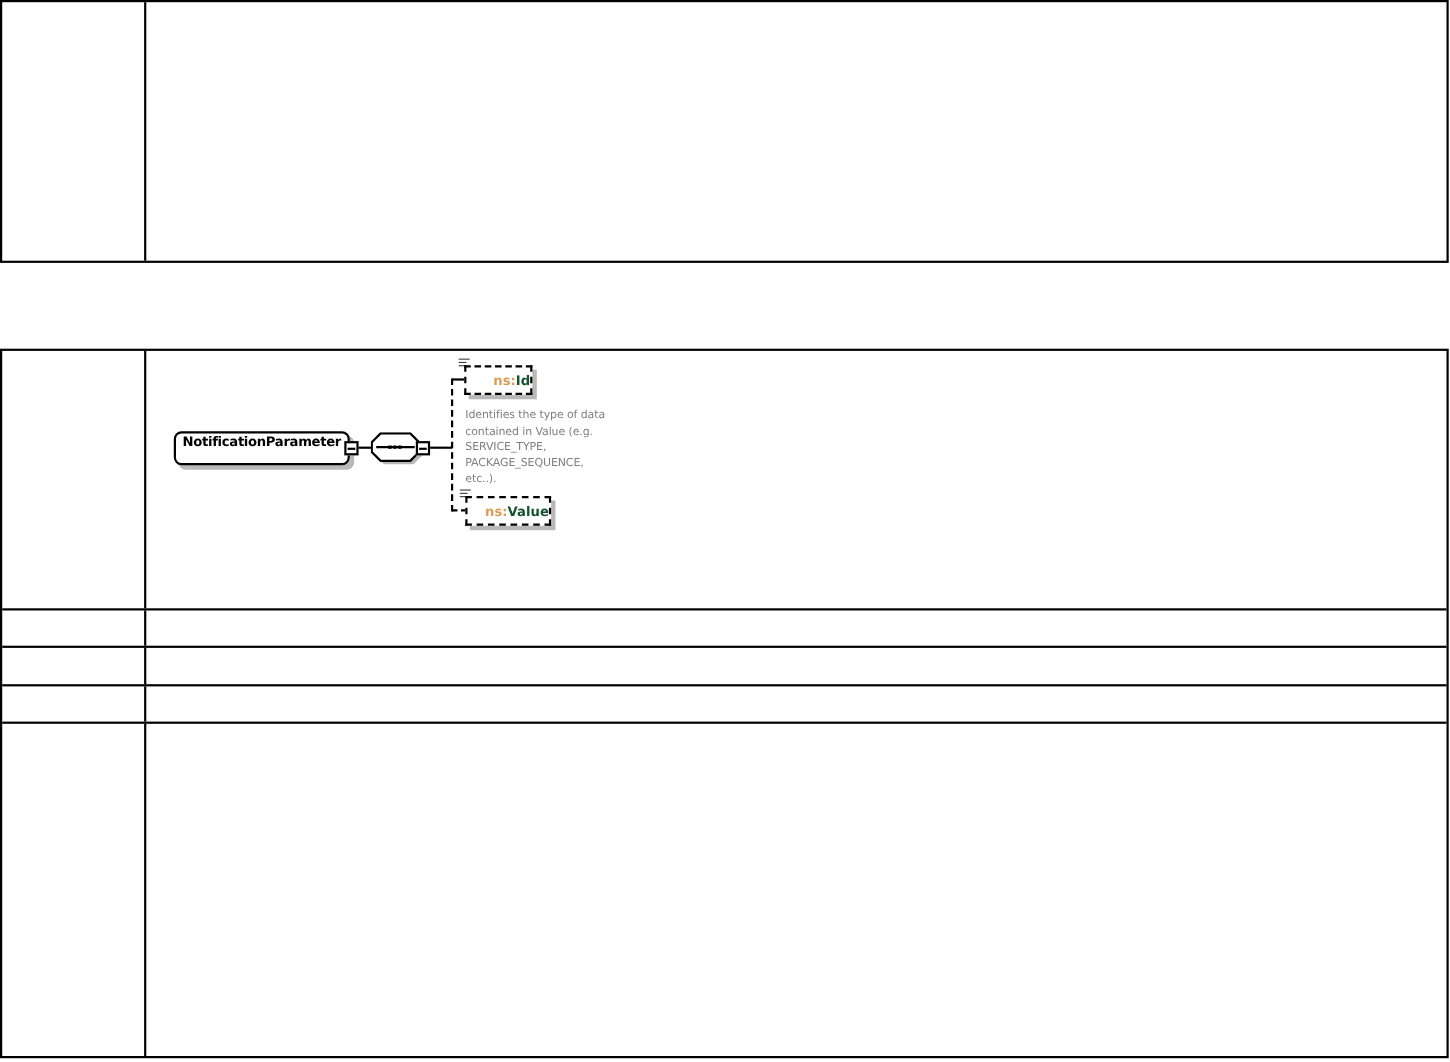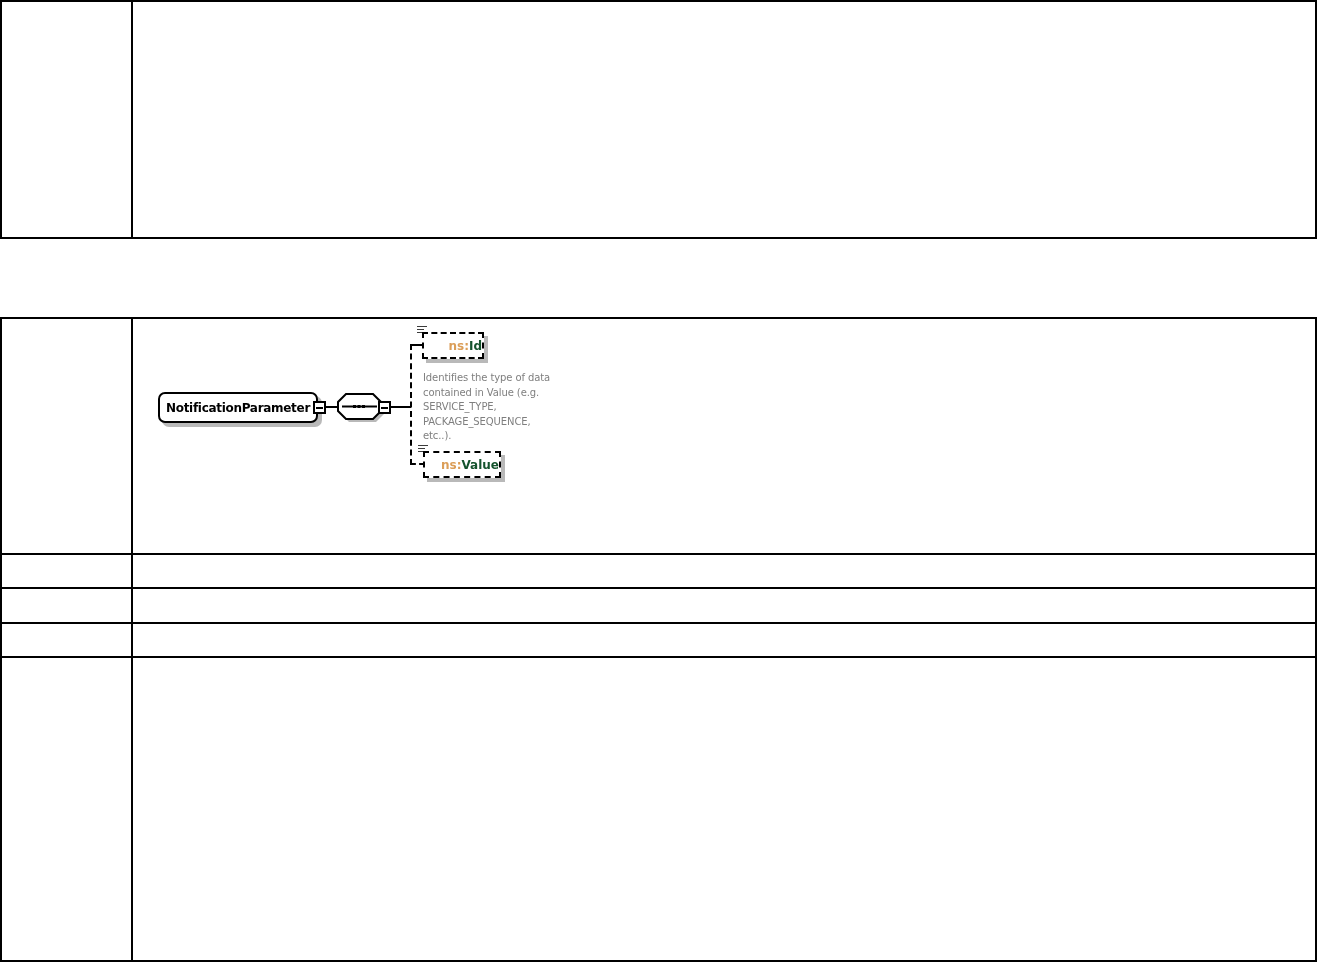--- a/index.html
+++ b/index.html
@@ -28,21 +28,21 @@
   .cell-left  { width: 131px; border-right: 2px solid #000; }
   .cell-right { flex: 1; position: relative; }
 
   
   .dg { position: absolute; }
 
   .elem-root {
     left: 25px; top: 73px; width: 160px; height: 31px;
     background: #fff; border: 2px solid #000; border-radius: 7px;
     box-shadow: 4px 4px 0 #b9b9b9;
-    display: flex; align-items: center; justify-content: center;
+    display: flex; justify-content: center;
     font-size: 12px; font-weight: bold; color: #000; letter-spacing: -0.3px;
     white-space: nowrap;
   }
 
   .handle {
     width: 13px; height: 13px; background: #fff; border: 2px solid #000;
     display: flex; align-items: center; justify-content: center;
   }
   .handle .dash { width: 7px; height: 2px; background: #000; }
   .h1 { left: 180px; top: 82px; }

